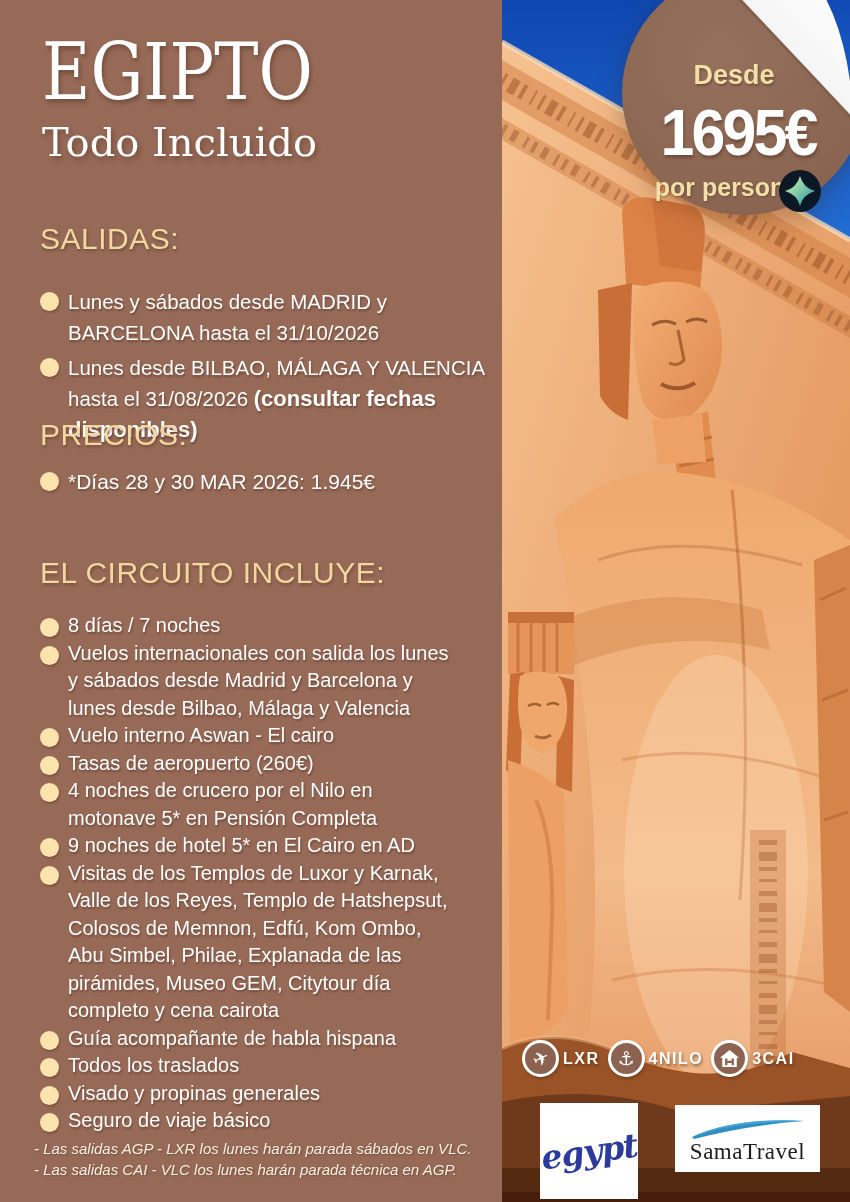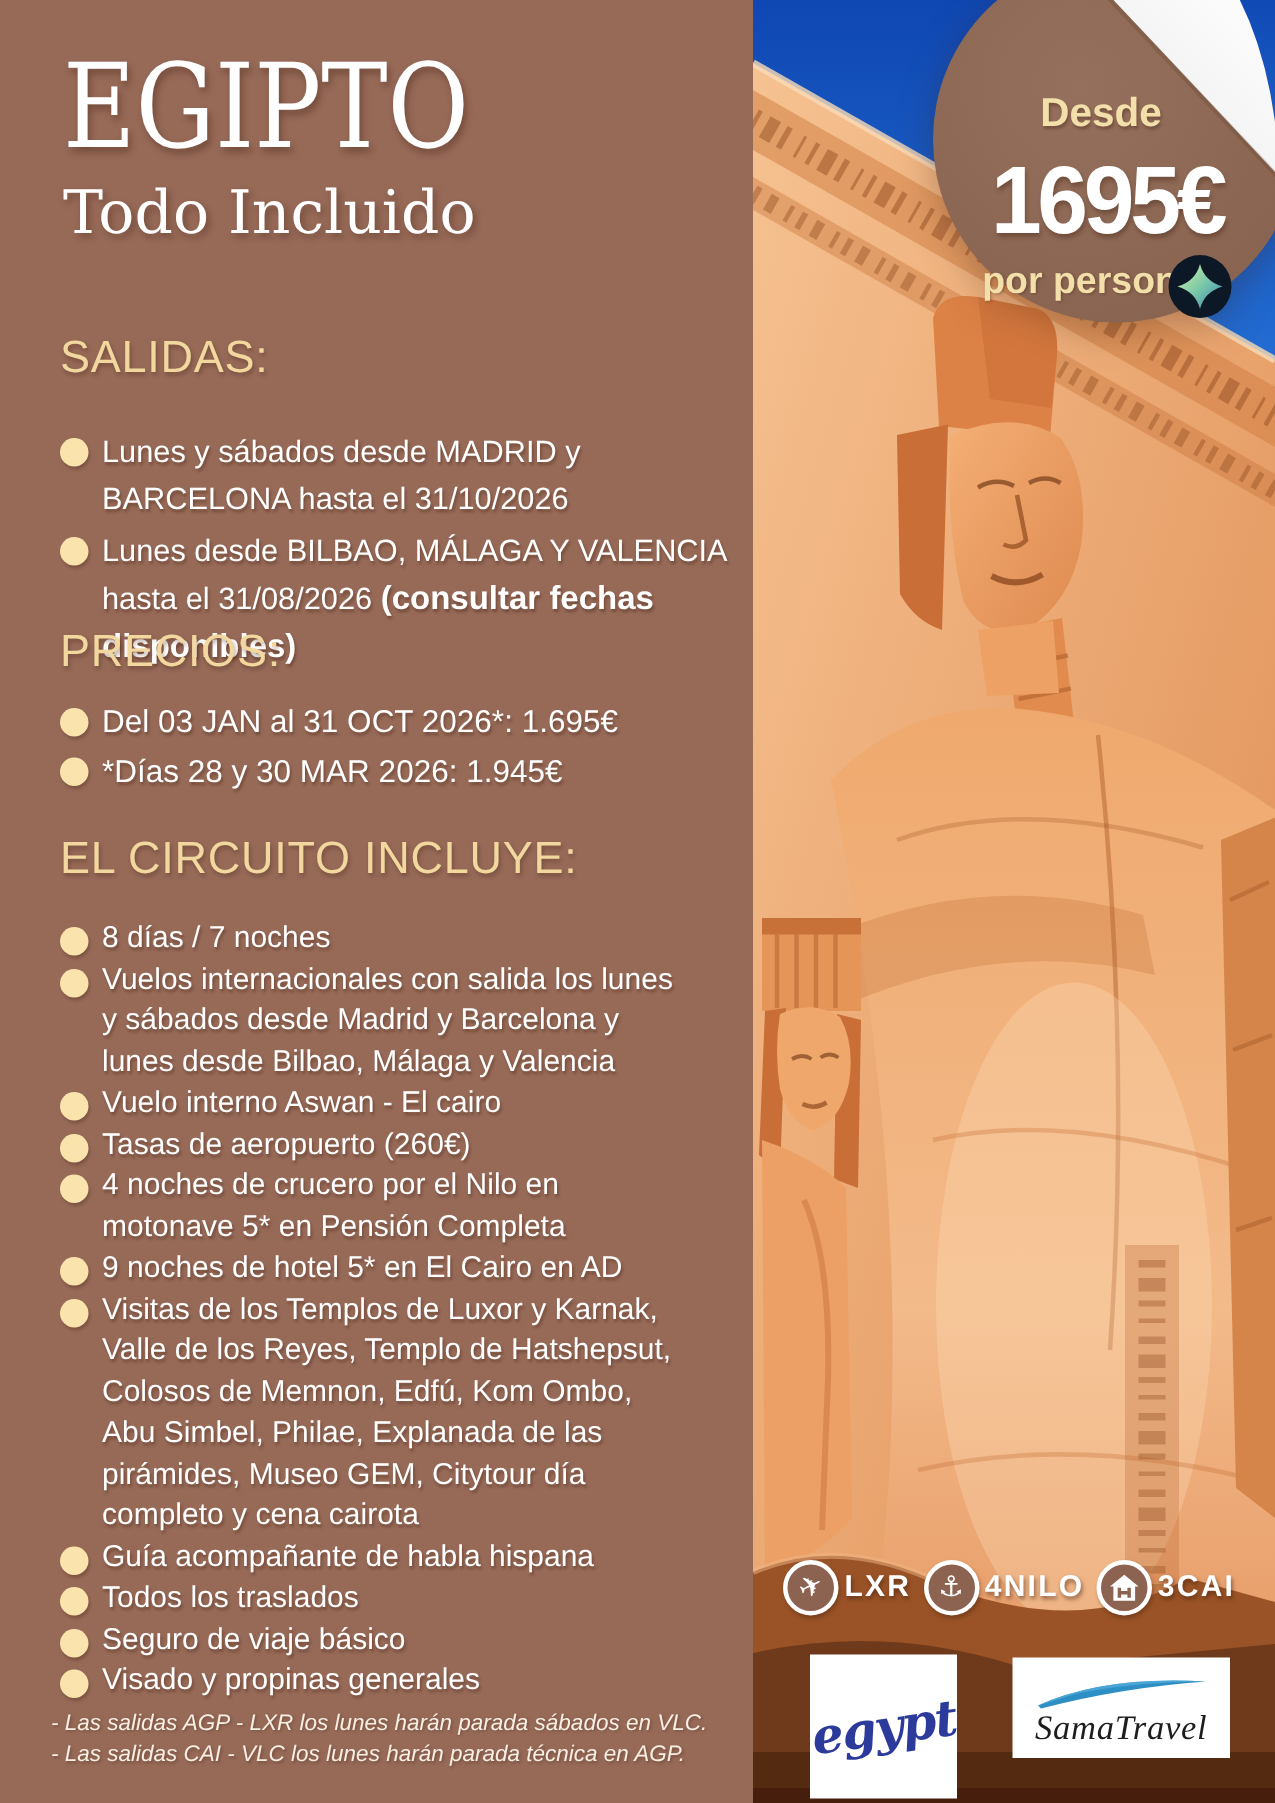--- a/index.html
+++ b/index.html
@@ -60,33 +60,33 @@
   .sparkle { position:absolute; left:157px; top:199px; width:44px; height:44px; }
 
   
   .route-badges { position:absolute; left:522px; top:1040px; z-index:3;
     display:flex; align-items:center; gap:8px; }
   .rb { display:flex; align-items:center; gap:4px; }
   .rb-circle { width:37px; height:37px; border-radius:50%; background:#8C6351;
     border:3px solid #FFFFFF; display:flex; align-items:center; justify-content:center;
     box-shadow:1px 2px 3px rgba(60,30,15,.35); }
   .rb-circle .glyph { color:#fff; font-family:"DejaVu Sans", sans-serif; font-size:19px; line-height:1; }
-  .rb-label { color:#FFFFFF; font-weight:bold; font-size:20px; letter-spacing:1.5px;
+  .rb-label { color:#FFFFFF; font-weight:bold; font-size:16px; letter-spacing:1.5px;
     text-shadow:1px 2px 3px rgba(60,30,15,.55); }
 
   
   .logo-egypt { position:absolute; left:540px; top:1103px; width:98px; height:96px;
     background:#FFFFFF; z-index:3; display:flex; align-items:center; justify-content:center; }
   .logo-egypt span { font-family:"DejaVu Serif", serif; font-style:italic; font-weight:bold;
     color:#2B3A9B; font-size:33px; transform:rotate(-8deg); letter-spacing:-1px; }
   .logo-sama { position:absolute; left:675px; top:1105px; width:145px; height:67px;
     background:#FFFFFF; z-index:3; display:flex; flex-direction:column;
     align-items:center; justify-content:center; padding-top:2px; }
   .logo-sama .sama-text { font-family:"Liberation Serif", serif; color:#1D1D1B;
-    font-size:23px; letter-spacing:.5px; margin-top:-2px;font-style:italic; }
+    font-size:23px; letter-spacing:.5px; margin-top:-2px; }
 </style>
 </head>
 <body>
 
 <div class="poster">
 
   <div class="photo">
     <svg viewBox="0 0 348 1202" preserveAspectRatio="none">
       <defs>
         <linearGradient id="skyG" x1="0" y1="0" x2="0" y2="1">
@@ -185,24 +185,20 @@
             <span class="note-small">(consultar fechas disponibles)</span></span>
         </li>
       </ul>
     </div>
 
     <div class="section" id="precios">
       <h3>PRECIOS:</h3>
       <ul class="bullets">
         <li>
           <span class="dot"></span>
-          <span>Del 03 JAN al 31 OCT 2026*: 1.695€</span>
-        </li>
-        <li>
-          <span class="dot"></span>
           <span>*Días 28 y 30 MAR 2026: 1.945€</span>
         </li>
       </ul>
     </div>
 
     <div class="section" id="incluye">
       <h3>EL CIRCUITO INCLUYE:</h3>
       <ul class="bullets">
         <li>
             <span class="dot"></span>
@@ -235,25 +231,25 @@
         <li>
             <span class="dot"></span>
             <span>Guía acompañante de habla hispana</span>
           </li>
         <li>
             <span class="dot"></span>
             <span>Todos los traslados</span>
           </li>
         <li>
             <span class="dot"></span>
+            <span>Visado y propinas generales</span>
+          </li>
+        <li>
+            <span class="dot"></span>
             <span>Seguro de viaje básico</span>
-          </li>
-        <li>
-            <span class="dot"></span>
-            <span>Visado y propinas generales</span>
           </li>
       </ul>
     </div>
 
     <div class="footnotes">
       <div>- Las salidas AGP - LXR los lunes harán parada sábados en VLC.</div>
       <div>- Las salidas CAI - VLC los lunes harán parada técnica en AGP.</div>
     </div>
   </div>
 

